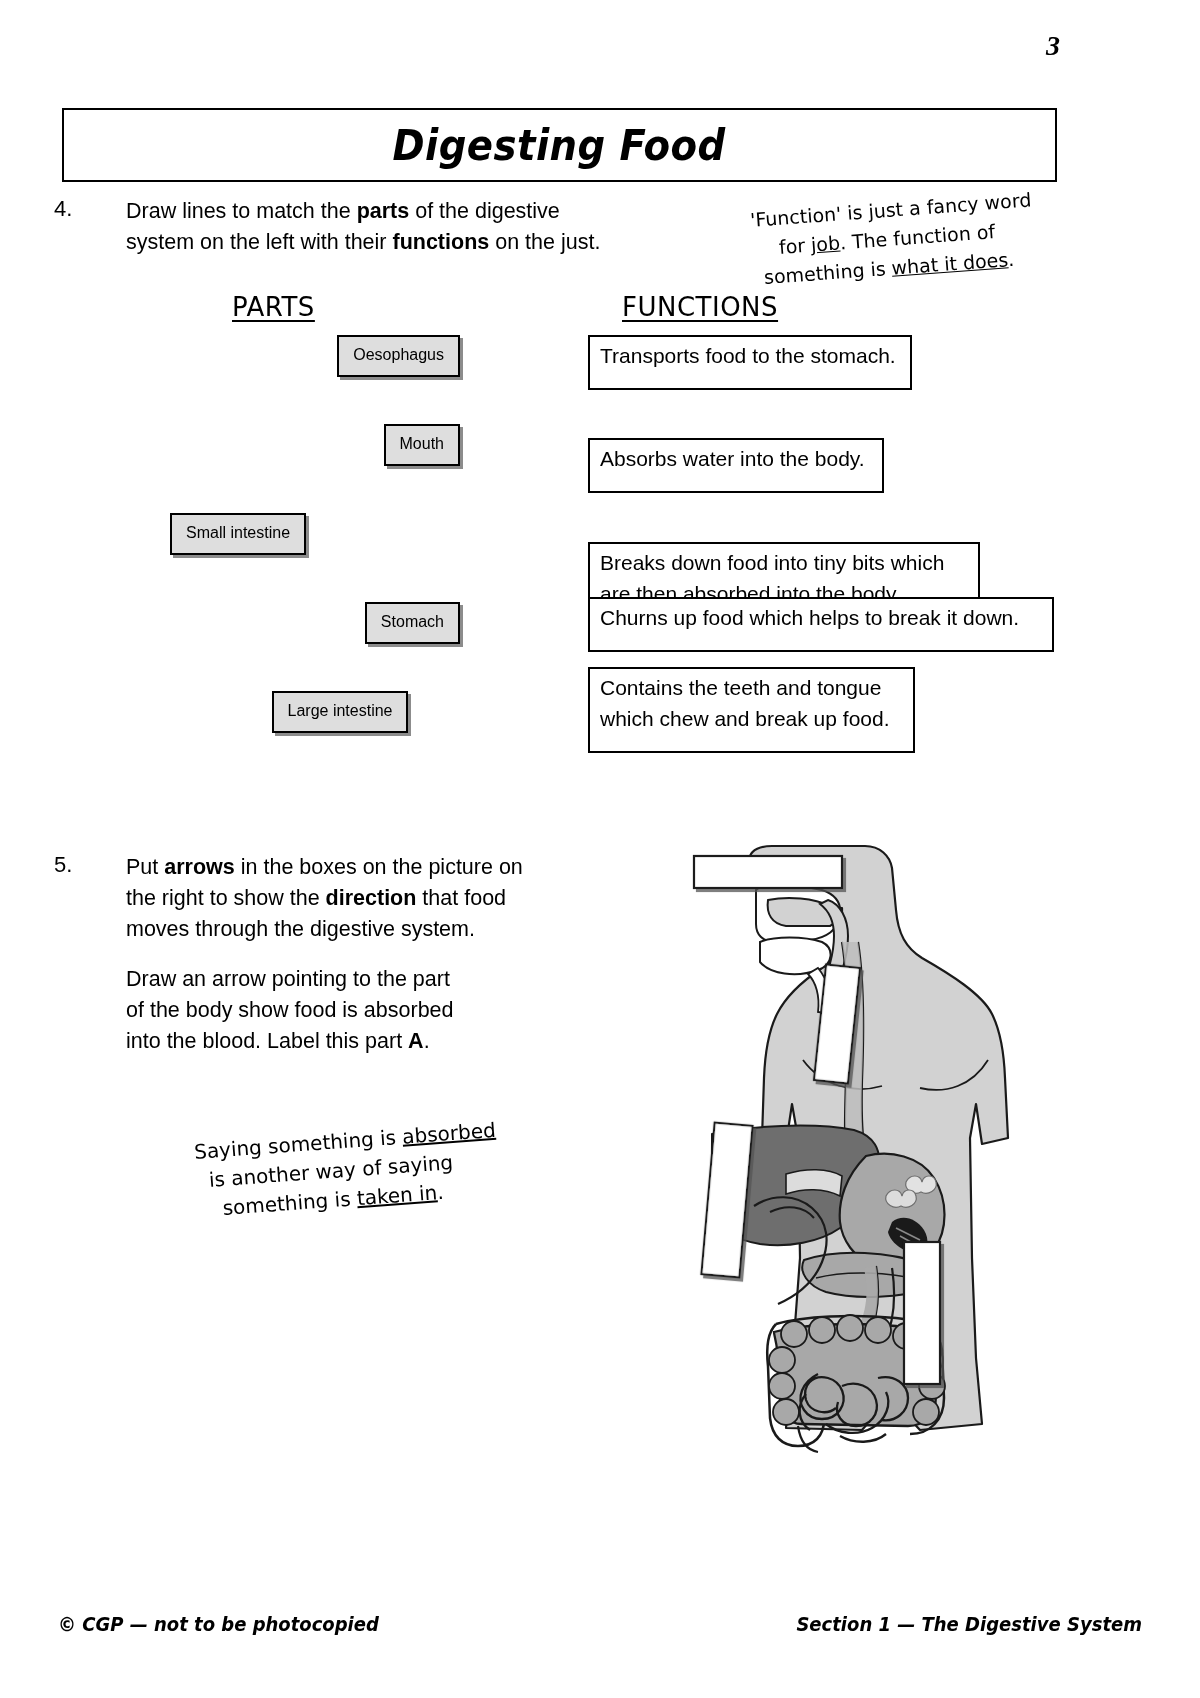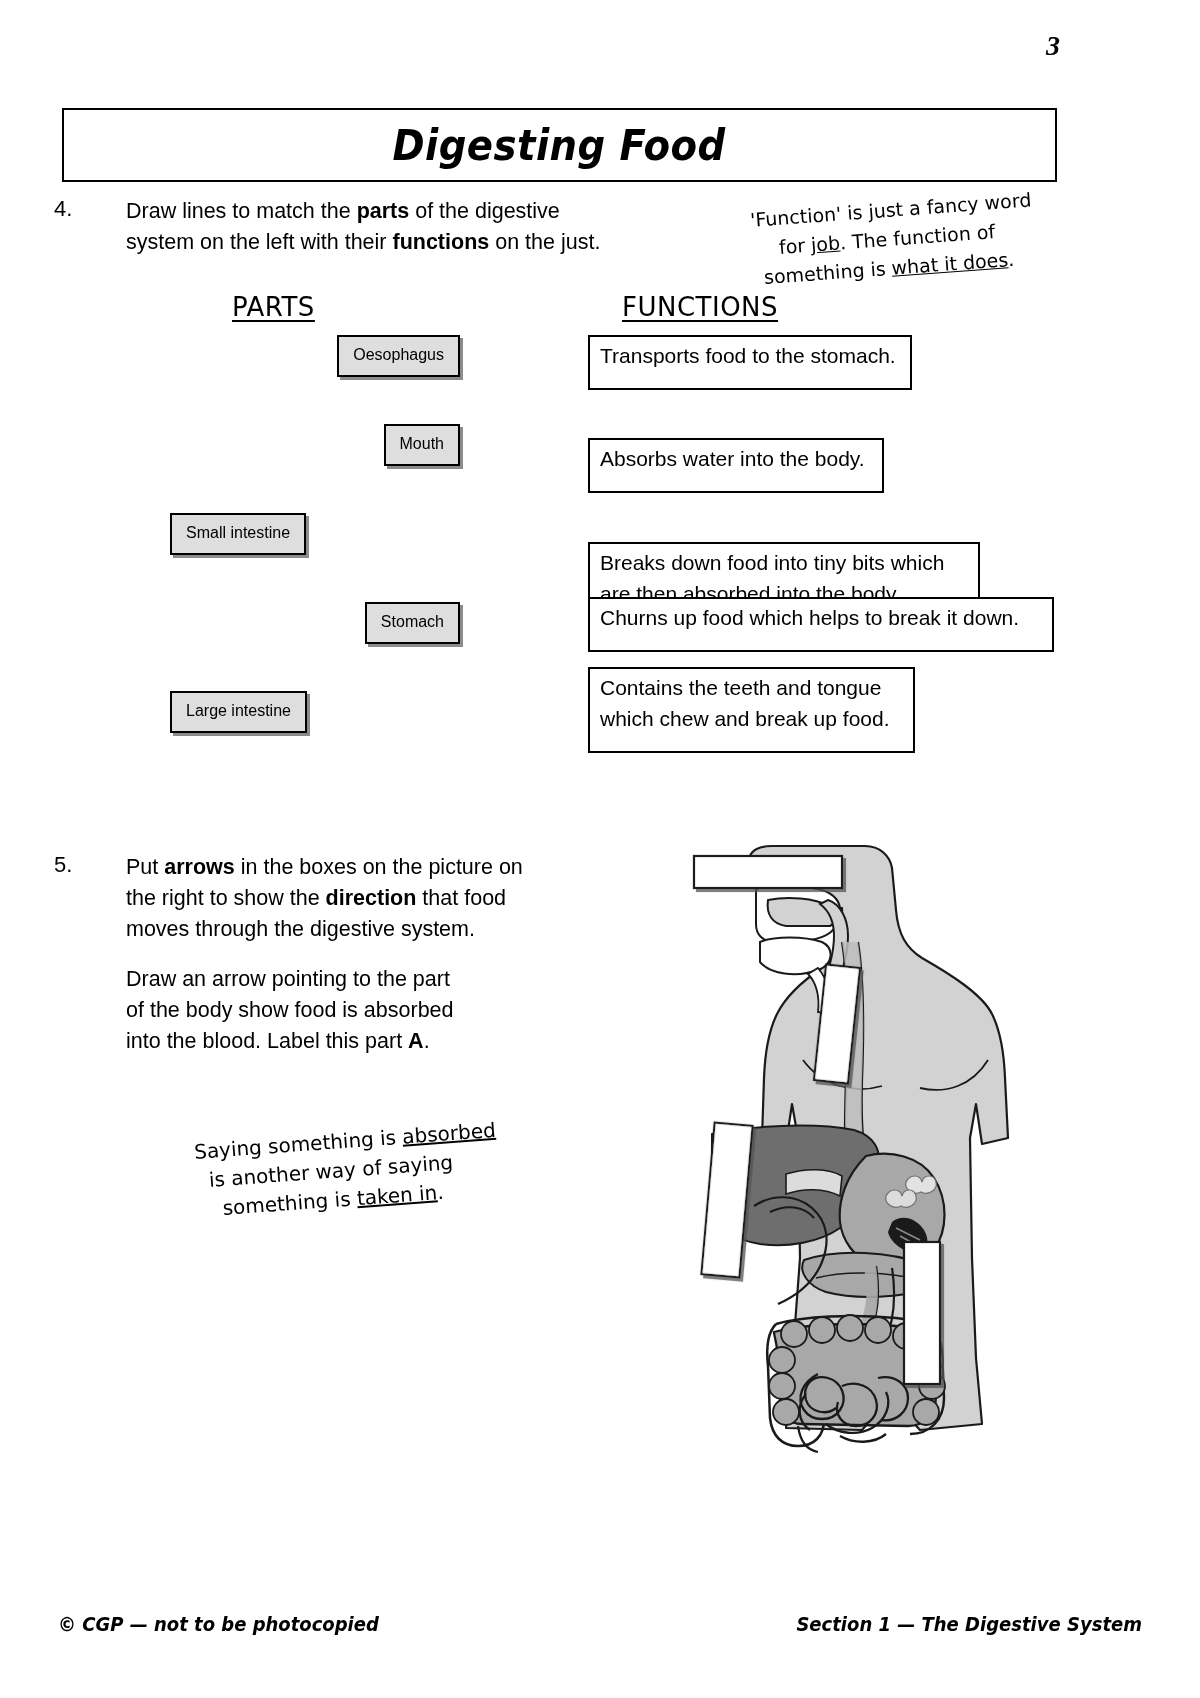--- a/index.html
+++ b/index.html
@@ -182,21 +182,21 @@
   </div>
   <div class="part-row" style="top:89px;">
     <div class="part-box">Mouth</div>
   </div>
   <div class="part-row" style="top:178px; justify-content:flex-start; padding-left:50px;">
     <div class="part-box">Small intestine</div>
   </div>
   <div class="part-row" style="top:267px;">
     <div class="part-box">Stomach</div>
   </div>
-  <div class="part-row" style="top:356px; justify-content:flex-start; padding-left:50px;">
+  <div class="part-row" style="top:356px; justify-content:center; padding-left:50px;">
     <div class="part-box">Large intestine</div>
   </div>
 </div>
 
 <div class="funcs-col">
   <div class="func-box" style="top:0px;   left:0px; width:300px;">Transports food to the stomach.</div>
   <div class="func-box" style="top:103px;  left:0px; width:272px;">Absorbs water into the body.</div>
   <div class="func-box" style="top:159px; left:0px; width:368px;margin-top:48px;">Breaks down food into tiny bits which
 are then absorbed into the body.</div>
   <div class="func-box" style="top:262px; left:0px; width:442px;">Churns up food which helps to break it down.</div>

